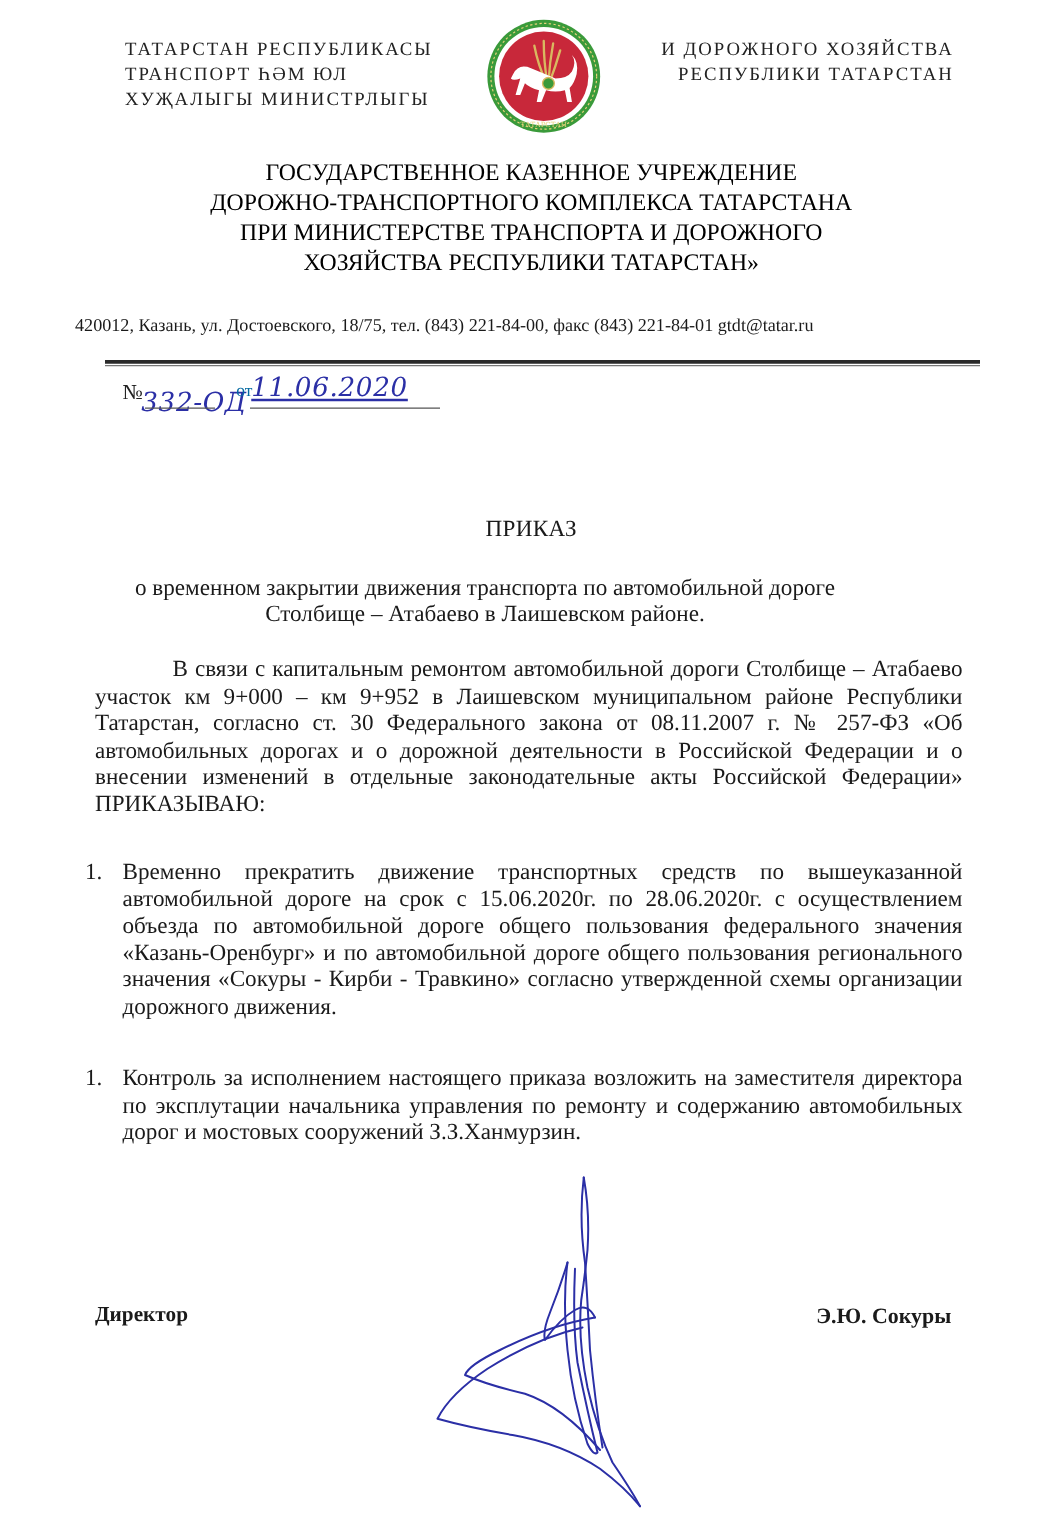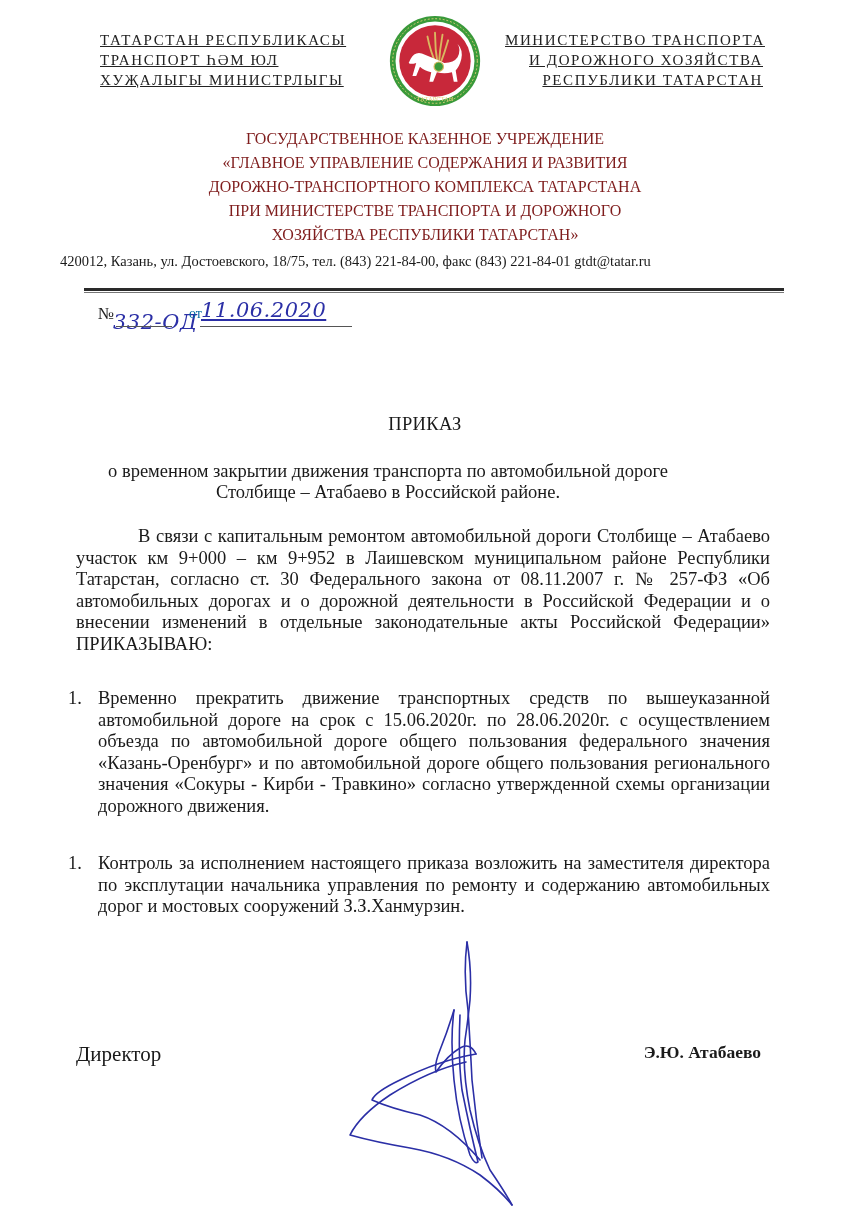--- a/index.html
+++ b/index.html
@@ -7,27 +7,27 @@
       width: 850px; height: 1210px; position: relative; overflow: hidden;
       font-family: "Liberation Serif", serif; color: #1a1a1a;
     }
     .abs { position: absolute; }
     .hdr-left, .hdr-right {
       font-family: "Liberation Serif", serif; font-size: 15px; line-height: 20px;
       letter-spacing: 1.6px; color: #222;
     }
     .hdr-left { left: 100px; top: 30px; width: 280px; text-align: left; }
     .hdr-right { left: 505px; top: 30px; width: 258px; text-align: right; }
-    .hdr-left div, .hdr-right div { white-space: nowrap; text-decoration: underline; }
+    .hdr-left div, .hdr-right div { white-space: nowrap; }
 
     .emblem { left: 388px; top: 14px; width: 94px; height: 94px; }
 
     .org-title {
       left: 80px; top: 127px; width: 690px; text-align: center;
-      font-size: 16px; line-height: 24px; color: #7f1d1d;
+      font-size: 19px; line-height: 24px; color: #000000;
     }
     .org-title div { white-space: nowrap; }
 
     .address {
       left: 60px; top: 253px; width: 720px; text-align: left;
       font-size: 14.5px; color: #1a1a1a; white-space: nowrap;
     }
     .rule-thick {
       left: 84px; top: 288px; width: 700px; height: 3px; background: #2a2a2a;
     }
@@ -59,21 +59,21 @@
       text-align: justify; text-indent: 62px;
     }
     .list-item {
       left: 68px; width: 702px; font-size: 18.5px; line-height: 21.5px;
     }
     .list-item .num { position: absolute; left: 0; top: 0; }
     .list-item .txt { margin-left: 30px; text-align: justify; }
     .item1 { top: 688px; }
     .item2 { top: 853px; }
 
-    .sig-title { left: 76px; top: 1042px; font-weight: normal; font-size: 21px; }
+    .sig-title { left: 76px; top: 1042px; font-weight: bold; font-size: 17px; }
     .sig-name { right: 89px; top: 1042px; font-weight: bold; font-size: 17.5px; }
     .signature { left: 330px; top: 930px; width: 200px; height: 280px; }
   </style>
 </head>
 <body>
 
 <div class="abs hdr-left">
   <div>ТАТАРСТАН РЕСПУБЛИКАСЫ</div>
   <div>ТРАНСПОРТ ҺӘМ ЮЛ</div>
   <div>ХУҖАЛЫГЫ МИНИСТРЛЫГЫ</div>
@@ -91,28 +91,26 @@
     <path d="M54 55 Q55 38 58 22"></path>
     <path d="M55 55 Q60 42 64 28"></path>
   </g>
 
   <path d="M24 48 Q28 40 36 42 Q46 46 60 52 Q70 52 74 46 Q78 38 74 32 Q80 38 78 48 Q76 56 72 60 L74 72 L70 72 L68 62 Q60 64 52 62 L48 72 L44 72 L46 62 Q38 60 34 56 L30 66 L26 66 L30 52 Q24 54 22 52 Z" fill="#ffffff"></path>
   <circle cx="54" cy="56" r="5" fill="#3a9a3a" stroke="#d9b860" stroke-width="1.2"></circle>
   <text x="50" y="93" font-size="6" text-anchor="middle" fill="#e7d27a" font-family="DejaVu Serif, serif">ТАТАРСТАН</text>
 </svg>
 
 <div class="abs hdr-right">
-  <div>МИНИСТЕРСТВО ТРАНСПОРТА</div>
   <div>И ДОРОЖНОГО ХОЗЯЙСТВА</div>
   <div>РЕСПУБЛИКИ ТАТАРСТАН</div>
 </div>
 
 <div class="abs org-title">
   <div>ГОСУДАРСТВЕННОЕ КАЗЕННОЕ УЧРЕЖДЕНИЕ</div>
-  <div>«ГЛАВНОЕ УПРАВЛЕНИЕ СОДЕРЖАНИЯ И РАЗВИТИЯ</div>
   <div>ДОРОЖНО-ТРАНСПОРТНОГО КОМПЛЕКСА ТАТАРСТАНА</div>
   <div>ПРИ МИНИСТЕРСТВЕ ТРАНСПОРТА И ДОРОЖНОГО</div>
   <div>ХОЗЯЙСТВА РЕСПУБЛИКИ ТАТАРСТАН»</div>
 </div>
 
 <div class="abs address">420012, Казань, ул. Достоевского, 18/75, тел. (843) 221-84-00, факс (843) 221-84-01  gtdt@tatar.ru</div>
 
 <div class="abs rule-thick"></div>
 <div class="abs rule-thin"></div>
 
@@ -122,37 +120,37 @@
   <span class="uline" style="left:18px; top:28px; width:56px;"></span>
   <span class="ot">от</span>
   <span class="hand hand-date">11.06.2020</span>
   <span class="uline" style="left:102px; top:28px; width:152px;"></span>
 </div>
 
 <div class="abs order-title">ПРИКАЗ</div>
 
 <div class="abs subject">
   <div>о временном закрытии движения транспорта по автомобильной дороге</div>
-  <div>Столбище – Атабаево в Российской районе.</div>
+  <div>Столбище – Атабаево в Лаишевском районе.</div>
 </div>
 
 <div class="abs body-para">В связи с капитальным ремонтом автомобильной дороги Столбище – Атабаево участок км 9+000 – км 9+952 в Лаишевском муниципальном районе Республики Татарстан, согласно ст. 30 Федерального закона от 08.11.2007 г. № 257-ФЗ «Об автомобильных дорогах и о дорожной деятельности в Российской Федерации и о внесении изменений в отдельные законодательные акты Российской Федерации» ПРИКАЗЫВАЮ:</div>
 
 <div class="abs list-item item1">
   <span class="num">1.</span>
   <div class="txt">Временно прекратить движение транспортных средств по вышеуказанной автомобильной дороге на срок с 15.06.2020г. по 28.06.2020г. с осуществлением объезда по автомобильной дороге общего пользования федерального значения «Казань-Оренбург» и по автомобильной дороге общего пользования регионального значения «Сокуры - Кирби - Травкино» согласно утвержденной схемы организации дорожного движения.</div>
 </div>
 
 <div class="abs list-item item2">
   <span class="num">1.</span>
   <div class="txt">Контроль за исполнением настоящего приказа возложить на заместителя директора по эксплутации начальника управления по ремонту и содержанию автомобильных дорог и мостовых сооружений З.З.Ханмурзин.</div>
 </div>
 
 <div class="abs sig-title">Директор</div>
-<div class="abs sig-name">Э.Ю. Атабаево</div>
+<div class="abs sig-name">Э.Ю. Сокуры</div>
 
 <svg class="abs signature" viewBox="0 0 200 280">
   <g fill="none" stroke="#2b2fa6" stroke-width="1.6" stroke-linecap="round" stroke-linejoin="round">
     <path d="M137 12 Q142 40 140 70 Q138 90 135 110 Q132 140 140 180 Q148 215 160 240 Q175 262 182 275"></path>
     <path d="M137 12 Q133 45 138 80 Q140 110 142 150 Q146 190 152 228"></path>
     <path d="M124 80 Q120 110 124 150 Q128 190 140 225 Q145 235 148 232 Q140 200 132 160 Q128 130 130 85"></path>
     <path d="M124 80 Q118 100 110 120 Q104 135 106 142 Q118 125 130 118 Q140 112 146 124"></path>
     <path d="M146 124 Q110 130 70 150 Q45 162 42 170 Q60 178 90 185 Q120 195 150 230"></path>
     <path d="M136 132 Q100 140 60 165 Q30 185 20 205 Q45 212 80 218 Q120 225 150 245 Q170 260 182 275"></path>
   </g>

